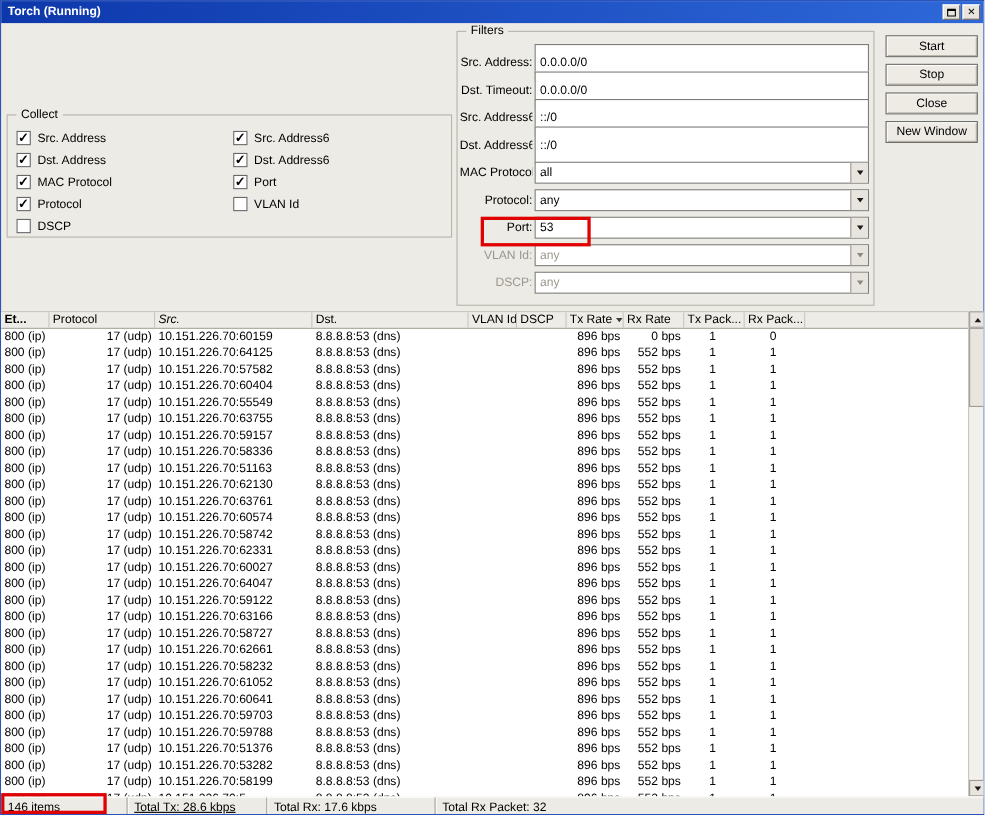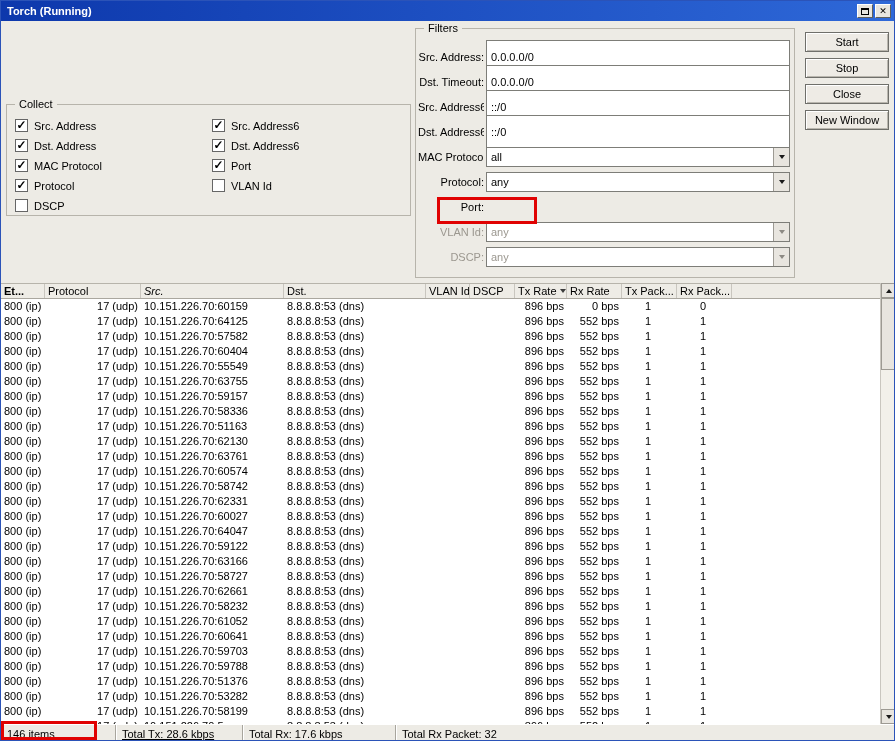--- a/index.html
+++ b/index.html
@@ -139,20 +139,26 @@
           <span class="flabel">Protocol:</span>
           <div class="combo">
             <span class="combo-text">any</span>
             <span class="drop-btn">
               <i class="arr"></i>
             </span>
           </div>
         </div>
         <div class="filter-row">
           <span class="flabel">Port:</span>
+          <div class="combo">
+            <span class="combo-text">53</span>
+            <span class="drop-btn">
+              <i class="arr"></i>
+            </span>
+          </div>
         </div>
         <div class="filter-row disabled">
           <span class="flabel">VLAN Id:</span>
           <div class="combo">
             <span class="combo-text">any</span>
             <span class="drop-btn">
               <i class="arr"></i>
             </span>
           </div>
         </div>

